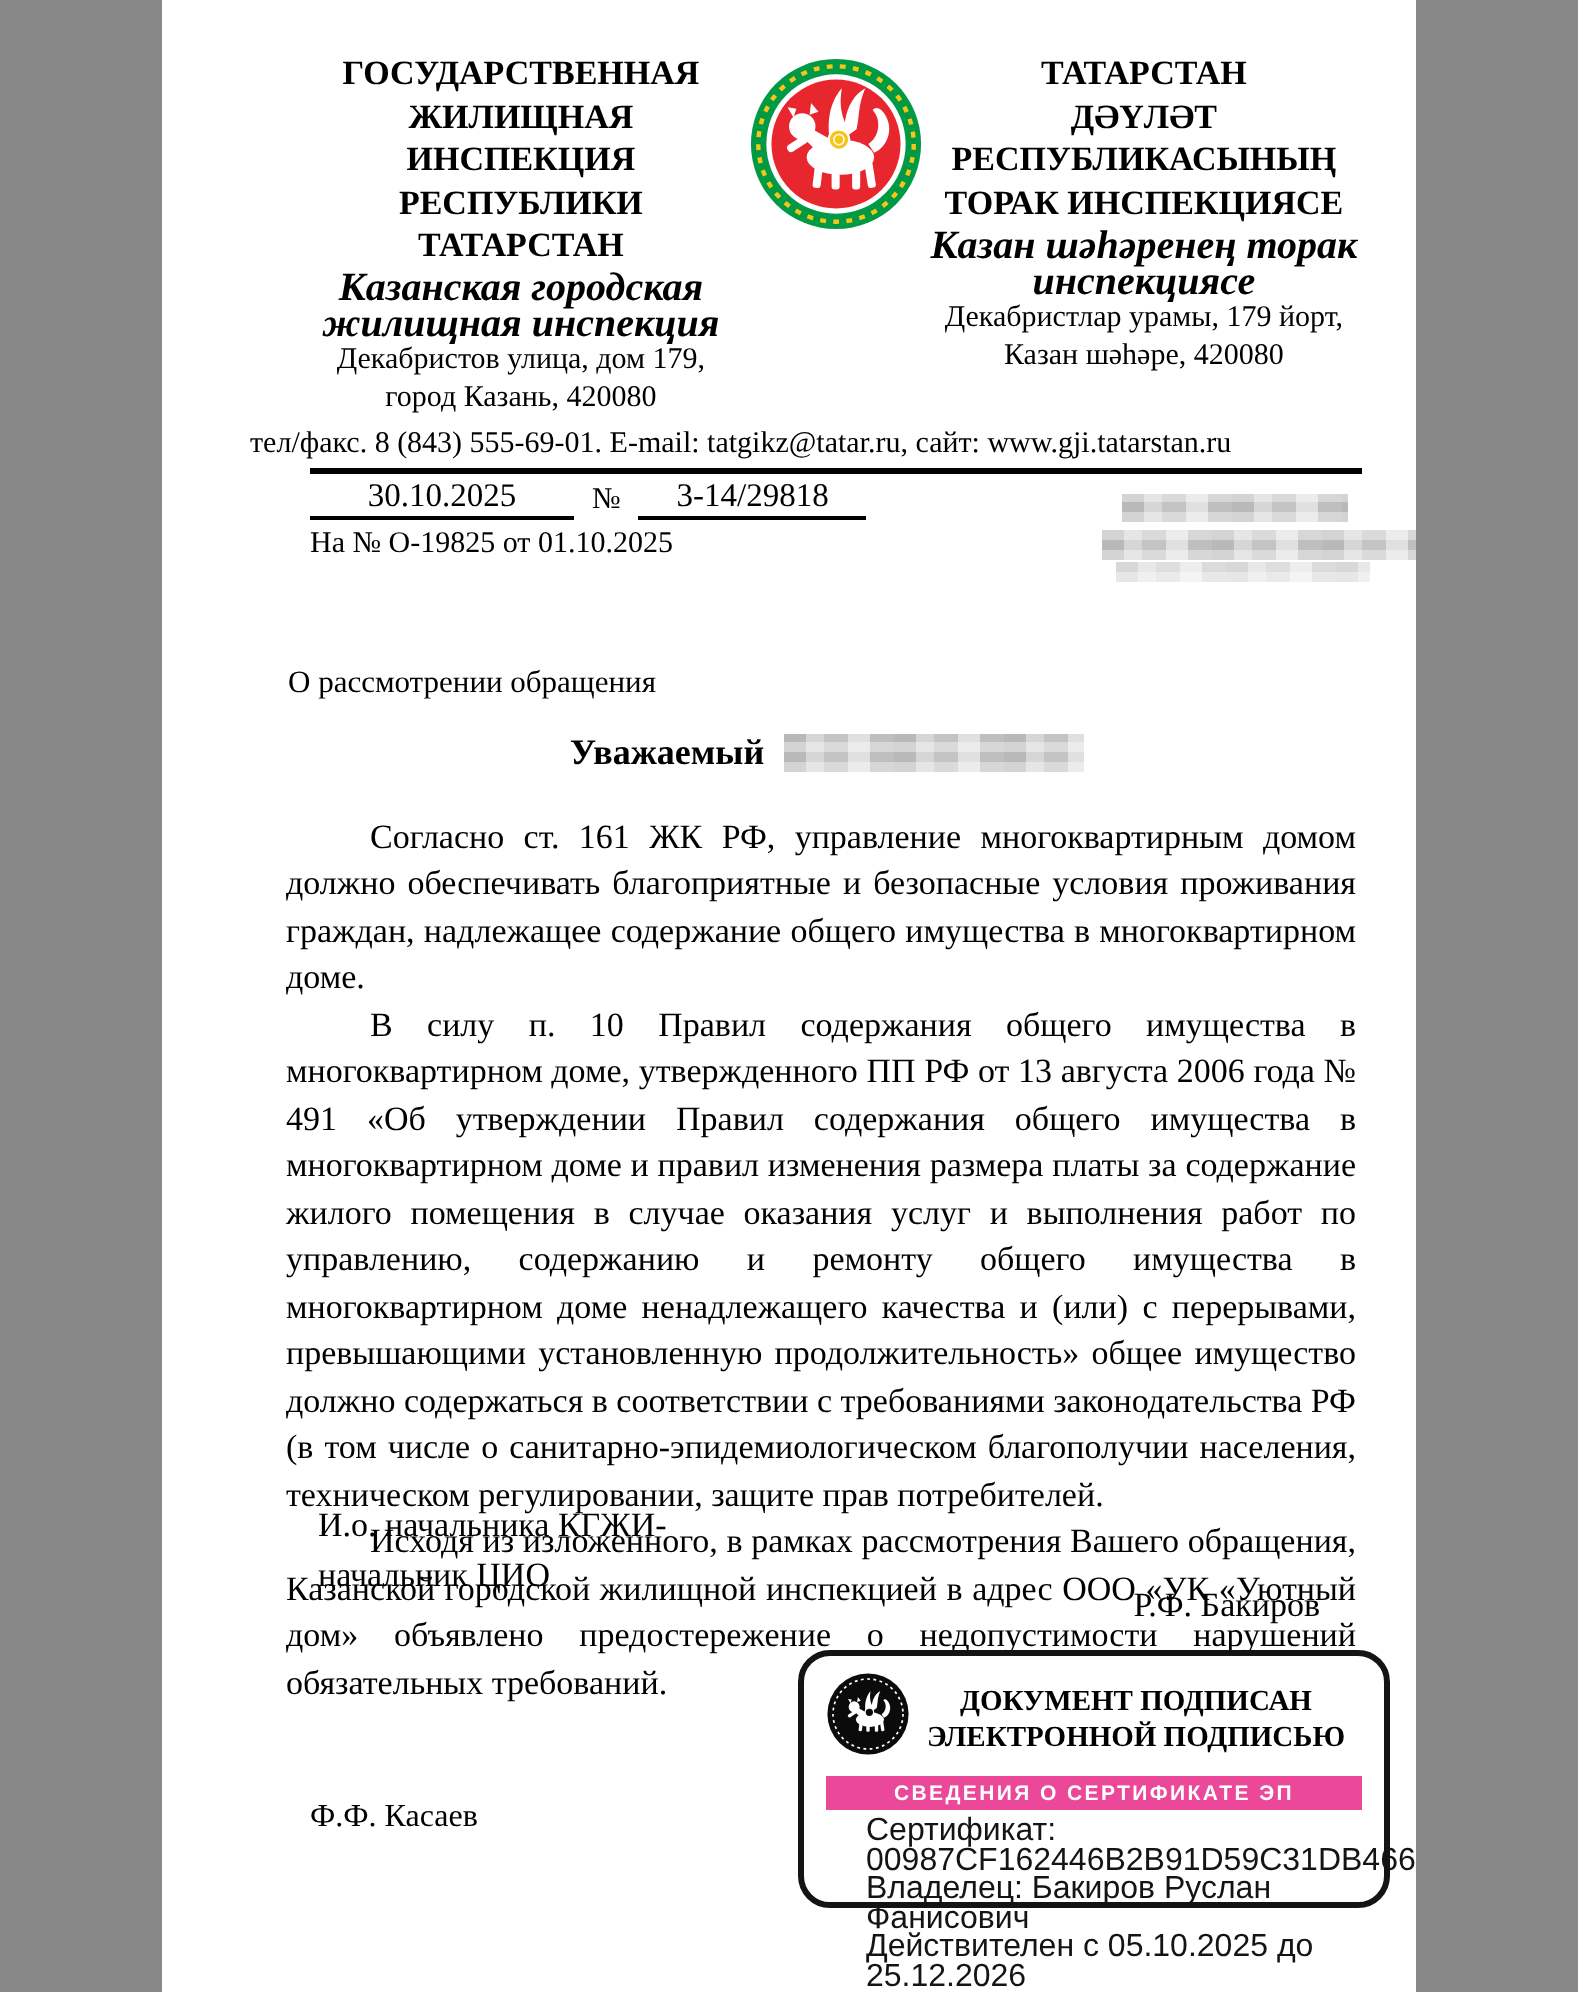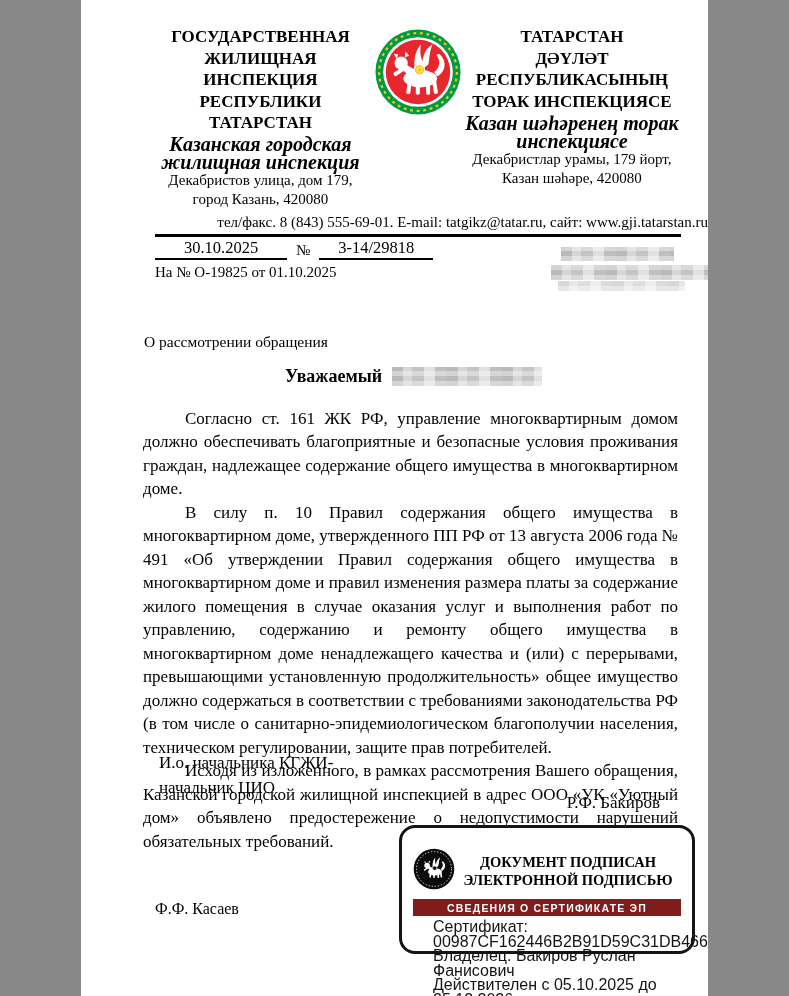--- a/index.html
+++ b/index.html
@@ -16,21 +16,21 @@
   .header{display:flex;padding:26px 26px 0 66px;}
   .org-col{text-align:center;}
   .org-col.left{width:302px;}
   .org-col.right{width:293px;}
   .titles{min-height:87px;}
   .org-title-line{font-weight:bold;font-size:17px;line-height:21.5px;}
   .org-subtitle{font-weight:bold;font-style:italic;font-size:20px;line-height:18px;margin-top:1px;}
   .org-addr-line{font-size:15px;line-height:19px;}
   .emblem-box{width:96px;display:flex;justify-content:center;align-items:flex-start;padding-top:2px;}
   
-  .contact{margin-top:5px;text-align:right;font-size:15px;padding-left:44px;}
+  .contact{margin-top:5px;text-align:left;font-size:15px;padding-left:44px;}
   .rule{height:3px;background:#000;margin:3px 27px 0 74px;}
   .ref-row{display:flex;align-items:flex-end;margin:1px 0 0 74px;height:22px;font-size:16.5px;}
   .ref-date{width:132px;text-align:center;border-bottom:2px solid #000;}
   .ref-no{margin:0 9px;font-size:15px;padding-bottom:1px;}
   .ref-num{width:114px;text-align:center;border-bottom:2px solid #000;}
   .reply-line{margin:4px 0 0 74px;font-size:15px;}
   .recipient-zone{height:42px;}
   .subject{margin:10px 0 0 63px;font-size:15.5px;}
   .greeting{margin-top:15px;display:flex;justify-content:center;align-items:center;gap:10px;padding-left:38px;font-weight:bold;font-size:18px;}
   
@@ -46,26 +46,26 @@
   .pix.abs{position:absolute;}
   .pix.light{opacity:.55;}
   .greeting-redact{width:150px;height:19px;}
   
   .sig-left{position:absolute;left:78px;top:750px;font-size:17px;line-height:25px;}
   .sig-right{position:absolute;right:48px;top:793px;font-size:17px;}
   .executor{position:absolute;left:74px;top:900px;font-size:16px;}
   .stamp{
     position:absolute;left:318px;top:825px;width:296px;height:129px;
     border:3px solid #141414;border-radius:16px;background:#fff;
-    box-sizing:border-box;padding:20px 11px 0;
+    box-sizing:border-box;padding:8px 11px 0;
     font-family:"Liberation Sans","DejaVu Sans",sans-serif;
   }
   .stamp-head{display:flex;align-items:center;}
   .stamp-title{flex:1;text-align:center;font-family:"Liberation Serif","DejaVu Serif",serif;font-weight:bold;font-size:14.5px;line-height:18px;}
-  .stamp-bar{margin-top:5px;background:#7f1d1d;color:#fff;font-size:10.5px;font-weight:bold;letter-spacing:1.2px;text-align:center;padding:3px 0 2px;font-family:"Liberation Sans","DejaVu Sans",sans-serif;}
+  .stamp-bar{margin-top:5px;background:#ec4899;color:#fff;font-size:10.5px;font-weight:bold;letter-spacing:1.2px;text-align:center;padding:3px 0 2px;font-family:"Liberation Sans","DejaVu Sans",sans-serif;}
   .stamp-lines{margin-top:4px;font-size:16px;line-height:14.5px;color:#141414;margin-left:20px;}
 </style>
 </head>
 <body>
 
 <div class="page">
 
   <div class="header">
     <div class="org-col left">
       <div class="titles">

